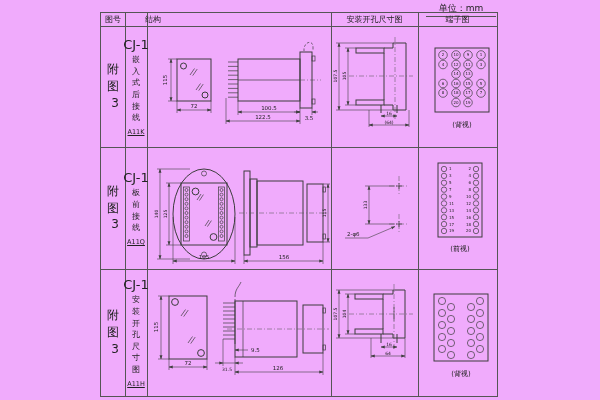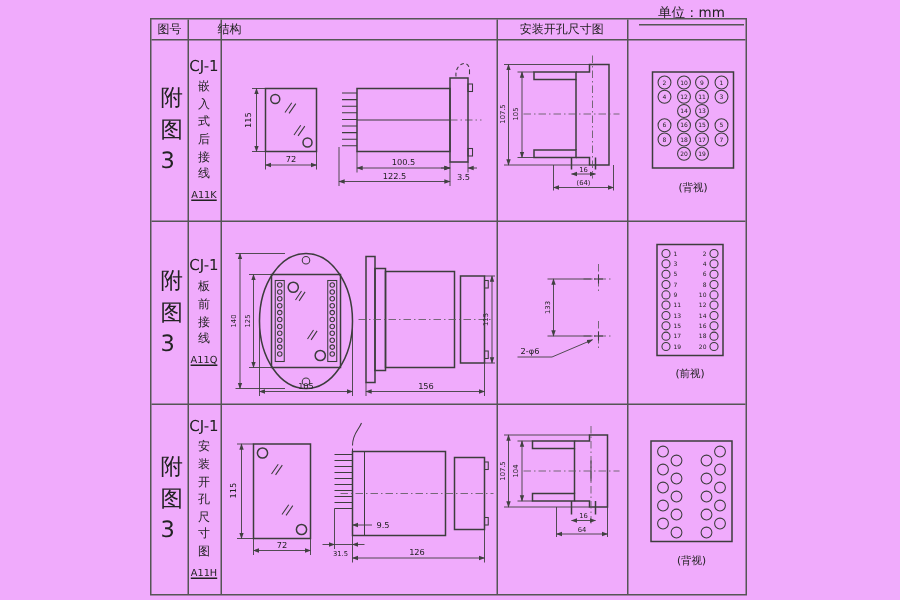--- a/index.html
+++ b/index.html
@@ -5,23 +5,23 @@
   html,body{margin:0;padding:0;background:#fff;}
   .page{position:relative;width:600px;height:400px;background:#f0abfc;overflow:hidden;
         font-family:"DejaVu Sans","Liberation Sans",sans-serif;color:#333;}
   .unit{position:absolute;top:2px;left:426px;width:70px;text-align:center;font-size:9px;
         color:#222;border-bottom:1px solid #555;padding-bottom:1px;}
   .tframe{position:absolute;left:100px;top:12px;width:396px;height:383px;border:1px solid #555;}
   .vline{position:absolute;top:0;bottom:0;width:1px;background:#555;}
   .hline{position:absolute;left:0;right:0;height:1px;background:#555;}
   .hcell{position:absolute;top:0;height:13px;line-height:13px;text-align:center;font-size:8px;color:#222;}
   .cell{position:absolute;display:flex;align-items:center;justify-content:center;}
-  .vtext{width:12px;word-break:break-all;line-height:1.4;text-align:left;font-size:15px;color:#222;}
+  .vtext{width:12px;word-break:break-all;line-height:1.4;text-align:right;font-size:12px;color:#222;}
   .struct{flex-direction:column;gap:2px;}
-  .model{font-size:10px;color:#222;white-space:nowrap;}
+  .model{font-size:13px;color:#222;white-space:nowrap;}
   .mount{width:10px;word-break:break-all;line-height:1.45;text-align:center;font-size:8px;color:#222;}
   .code{font-size:6.5px;color:#222;white-space:nowrap;margin-top:2px;text-decoration:underline;}
   svg{position:absolute;overflow:visible;}
   .shape{stroke:#3c3c3c;stroke-width:1;fill:none;}
   .thin{stroke:#3c3c3c;stroke-width:0.7;fill:none;}
   .dim{stroke:#404040;stroke-width:0.6;fill:none;}
   .cl{stroke:#5a5a5a;stroke-width:0.55;fill:none;stroke-dasharray:5 2 1 2;}
   text{font-family:"DejaVu Sans","Liberation Sans",sans-serif;fill:#222;}
   .d{font-size:5.5px;}
   .d4{font-size:4.5px;}
@@ -49,20 +49,21 @@
     <div class="vline" style="left:46px"></div>
     <div class="vline" style="left:230px"></div>
     <div class="vline" style="left:317px"></div>
     <div class="hline" style="top:13px"></div>
     <div class="hline" style="top:134px"></div>
     <div class="hline" style="top:256px"></div>
 
     <div class="hcell" style="left:0;width:24px">图号</div>
     <div class="hcell" style="left:41px;width:22px">结构</div>
     <div class="hcell" style="left:230px;width:87px">安装开孔尺寸图</div>
+    <div class="hcell" style="left:317px;width:79px">端子图</div>
 
     <div class="cell" style="left:0;top:13px;width:24px;height:121px">
         <div class="vtext">附图3</div>
       </div>
     <div class="cell" style="left:0;top:134px;width:24px;height:122px">
         <div class="vtext">附图3</div>
       </div>
     <div class="cell" style="left:0;top:256px;width:24px;height:127px">
         <div class="vtext">附图3</div>
       </div>

